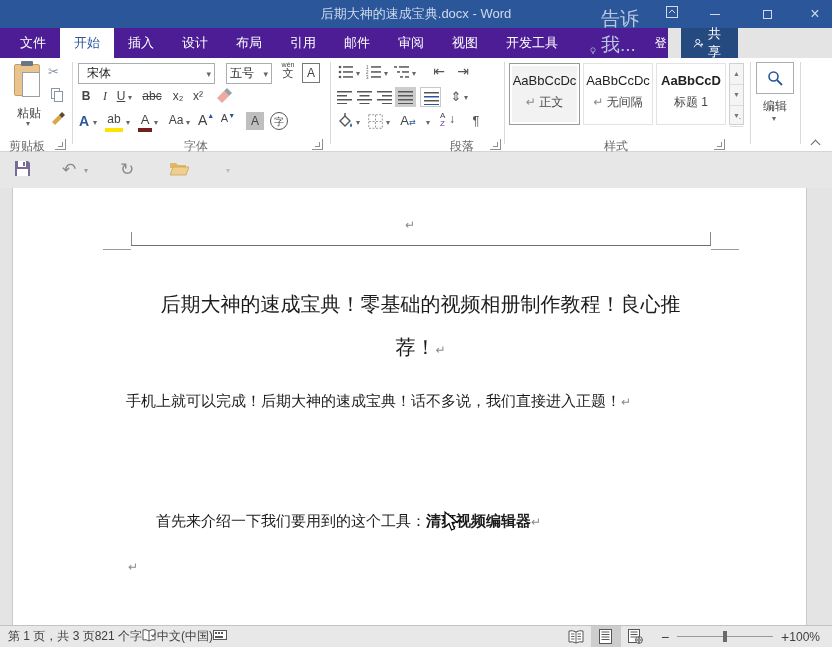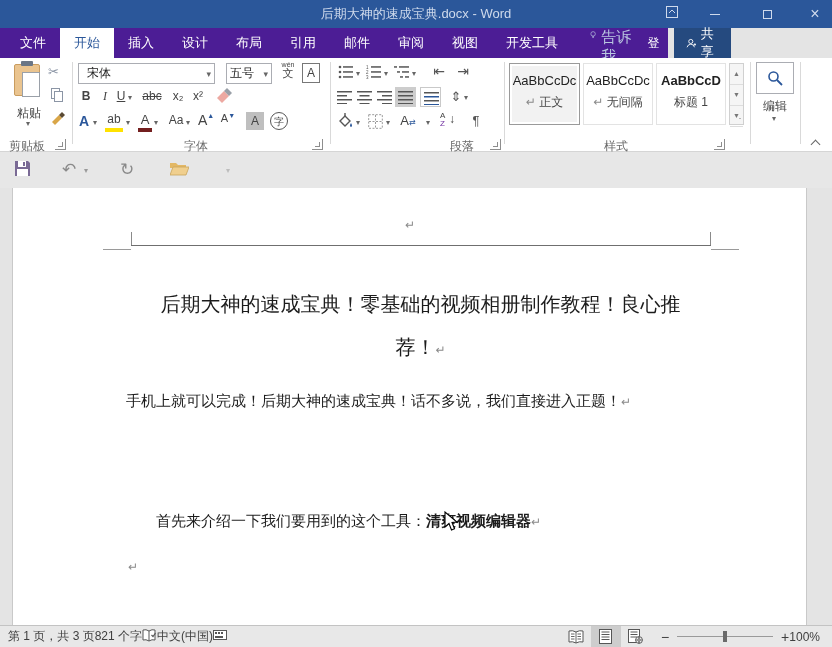--- a/index.html
+++ b/index.html
@@ -12,21 +12,21 @@
   .titlebar .doc-title { width:100%; text-align:center; line-height:28px; font-size:13px; color:#cfdaec; }
   .winbtn { top:0; height:28px; width:34px; color:#cfdaec; text-align:center; line-height:28px; font-size:13px; }
   .maxbox { display:inline-block; width:9px; height:9px; border:1px solid #cfdaec; vertical-align:middle; }
   .minline { display:inline-block; width:10px; height:1px; background:#cfdaec; vertical-align:middle; }
 
   
   .tabrow { left:0; top:28px; width:668px; height:30px; background:#4c1d95; display:flex; align-items:stretch; }
   .tab { padding:0 14px; line-height:30px; font-size:13px; color:#fff; white-space:nowrap; }
   .tab.first { margin-left:6px; }
   .tab.active { background:#fff; color:#2b579a; }
-  .tellme { display:flex; align-items:flex-start; margin-left:18px; color:#b9c6e0; font-size:15px; gap:5px; }
+  .tellme { display:flex; align-items:flex-end; margin-left:18px; color:#b9c6e0; font-size:19px; gap:5px; }
   .spacer { flex:1; }
   .signin { line-height:30px; font-size:12px; color:#fff; padding:0 14px; }
   .sharebox { display:flex; align-items:center; gap:5px; background:#254a7f; color:#fff; font-size:13px; padding:0 12px; }
 
   
   .ribbon { left:0; top:58px; width:832px; height:94px; background:#fff; border-bottom:1px solid #d5d5d5; }
   .vsep { top:4px; width:1px; height:82px; background:#d9d9d9; }
   .grplabel { top:80px; font-size:12px; color:#6a6a6a; }
   .launcher { top:81px; width:11px; height:11px; border-right:1px solid #8e8e8e; border-bottom:1px solid #8e8e8e; }
   .launcher::after { content:""; position:absolute; right:2px; bottom:2px; width:4px; height:4px; border-right:1px solid #8e8e8e; border-bottom:1px solid #8e8e8e; }

